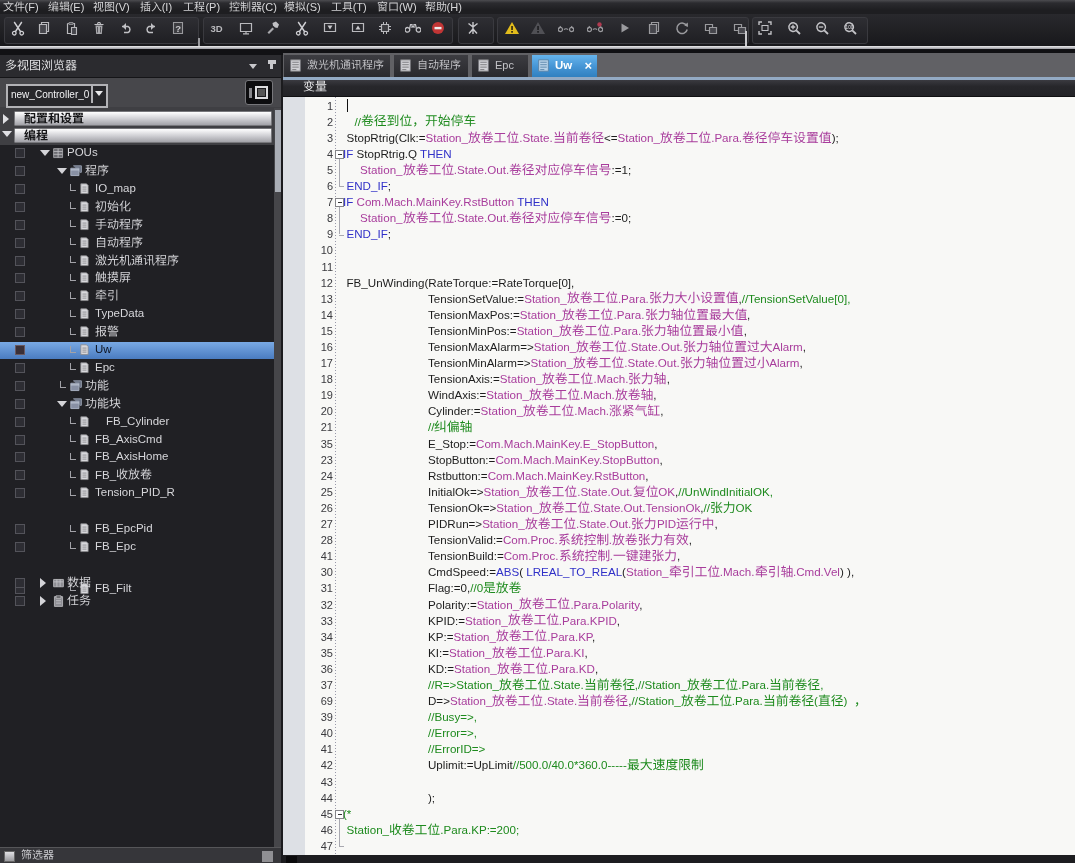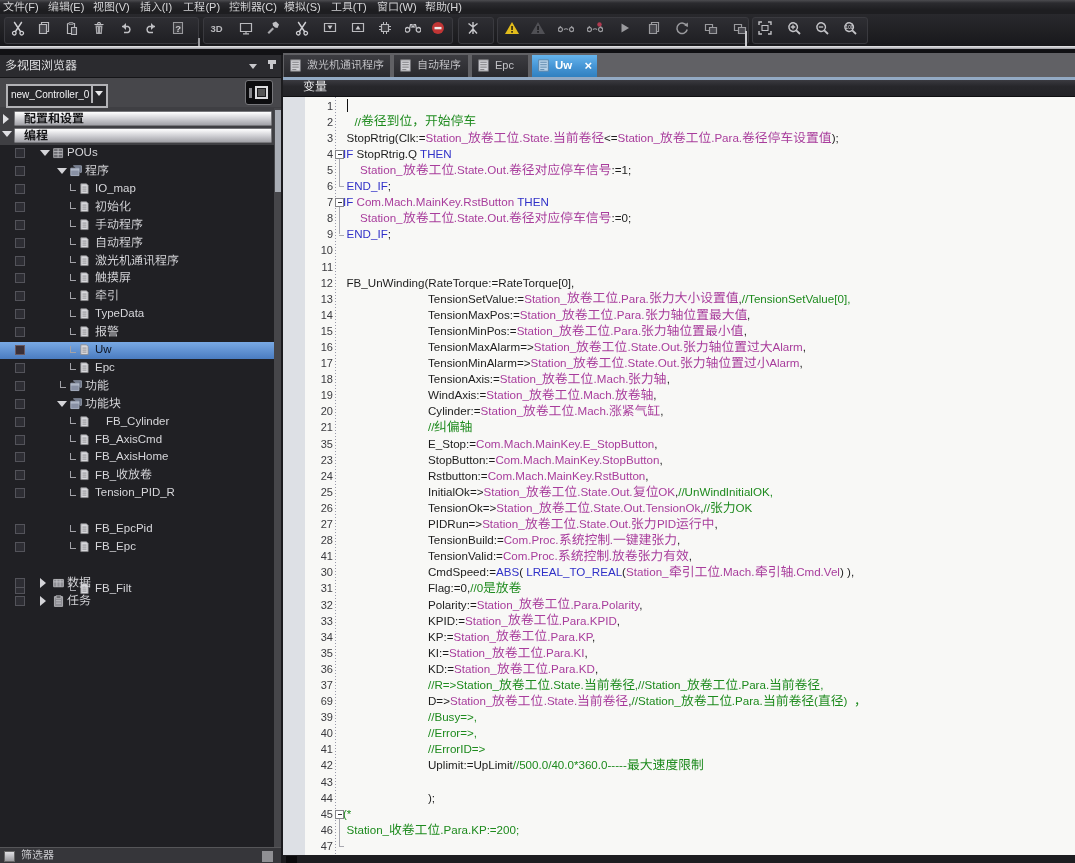--- a/index.html
+++ b/index.html
@@ -980,43 +980,43 @@
               <use href="#r5377" x="1000"></use>
               <use href="#r5DE5" x="2000"></use>
               <use href="#r4F4D" x="3000"></use>
             </svg>.State.Out.<svg class="c" style="width:25.60px;height:12.80px;vertical-align:-1.55px" viewBox="0 -879 2000 1000">
               <use href="#r5F20" x="0"></use>
               <use href="#r529B" x="1000"></use>
             </svg>PID<svg class="c" style="width:38.40px;height:12.80px;vertical-align:-1.55px" viewBox="0 -879 3000 1000">
               <use href="#r8FD0" x="0"></use>
               <use href="#r884C" x="1000"></use>
               <use href="#r4E2D" x="2000"></use>
+            </svg></span><span class="k">,</span></div><div class="ln" style="padding-left:85.0px"><span class="k">TensionValid:=</span><span class="v">Com.Proc.<svg class="c" style="width:51.20px;height:12.80px;vertical-align:-1.55px" viewBox="0 -879 4000 1000">
+              <use href="#r7CFB" x="0"></use>
+              <use href="#r7EDF" x="1000"></use>
+              <use href="#r63A7" x="2000"></use>
+              <use href="#r5236" x="3000"></use>
+            </svg>.<svg class="c" style="width:76.80px;height:12.80px;vertical-align:-1.55px" viewBox="0 -879 6000 1000">
+              <use href="#r653E" x="0"></use>
+              <use href="#r5377" x="1000"></use>
+              <use href="#r5F20" x="2000"></use>
+              <use href="#r529B" x="3000"></use>
+              <use href="#r6709" x="4000"></use>
+              <use href="#r6548" x="5000"></use>
             </svg></span><span class="k">,</span></div><div class="ln" style="padding-left:85.0px"><span class="k">TensionBuild:=</span><span class="v">Com.Proc.<svg class="c" style="width:51.20px;height:12.80px;vertical-align:-1.55px" viewBox="0 -879 4000 1000">
               <use href="#r7CFB" x="0"></use>
               <use href="#r7EDF" x="1000"></use>
               <use href="#r63A7" x="2000"></use>
               <use href="#r5236" x="3000"></use>
             </svg>.<svg class="c" style="width:64.00px;height:12.80px;vertical-align:-1.55px" viewBox="0 -879 5000 1000">
               <use href="#r4E00" x="0"></use>
               <use href="#r952E" x="1000"></use>
               <use href="#r5EFA" x="2000"></use>
               <use href="#r5F20" x="3000"></use>
               <use href="#r529B" x="4000"></use>
-            </svg></span><span class="k">,</span></div><div class="ln" style="padding-left:85.0px"><span class="k">TensionValid:=</span><span class="v">Com.Proc.<svg class="c" style="width:51.20px;height:12.80px;vertical-align:-1.55px" viewBox="0 -879 4000 1000">
-              <use href="#r7CFB" x="0"></use>
-              <use href="#r7EDF" x="1000"></use>
-              <use href="#r63A7" x="2000"></use>
-              <use href="#r5236" x="3000"></use>
-            </svg>.<svg class="c" style="width:76.80px;height:12.80px;vertical-align:-1.55px" viewBox="0 -879 6000 1000">
-              <use href="#r653E" x="0"></use>
-              <use href="#r5377" x="1000"></use>
-              <use href="#r5F20" x="2000"></use>
-              <use href="#r529B" x="3000"></use>
-              <use href="#r6709" x="4000"></use>
-              <use href="#r6548" x="5000"></use>
             </svg></span><span class="k">,</span></div><div class="ln" style="padding-left:85.0px"><span class="k">CmdSpeed:=</span><span class="b">ABS</span><span class="k">( </span><span class="b">LREAL_TO_REAL</span><span class="k">(</span><span class="v">Station_<svg class="c" style="width:51.20px;height:12.80px;vertical-align:-1.55px" viewBox="0 -879 4000 1000">
               <use href="#r7275" x="0"></use>
               <use href="#r5F15" x="1000"></use>
               <use href="#r5DE5" x="2000"></use>
               <use href="#r4F4D" x="3000"></use>
             </svg>.Mach.<svg class="c" style="width:38.40px;height:12.80px;vertical-align:-1.55px" viewBox="0 -879 3000 1000">
               <use href="#r7275" x="0"></use>
               <use href="#r5F15" x="1000"></use>
               <use href="#r8F74" x="2000"></use>
             </svg>.Cmd.Vel</span><span class="k">) ),</span></div><div class="ln" style="padding-left:85.0px"><span class="k">Flag:=0,</span><span class="g">//0<svg class="c" style="width:38.40px;height:12.80px;vertical-align:-1.55px" viewBox="0 -879 3000 1000">

